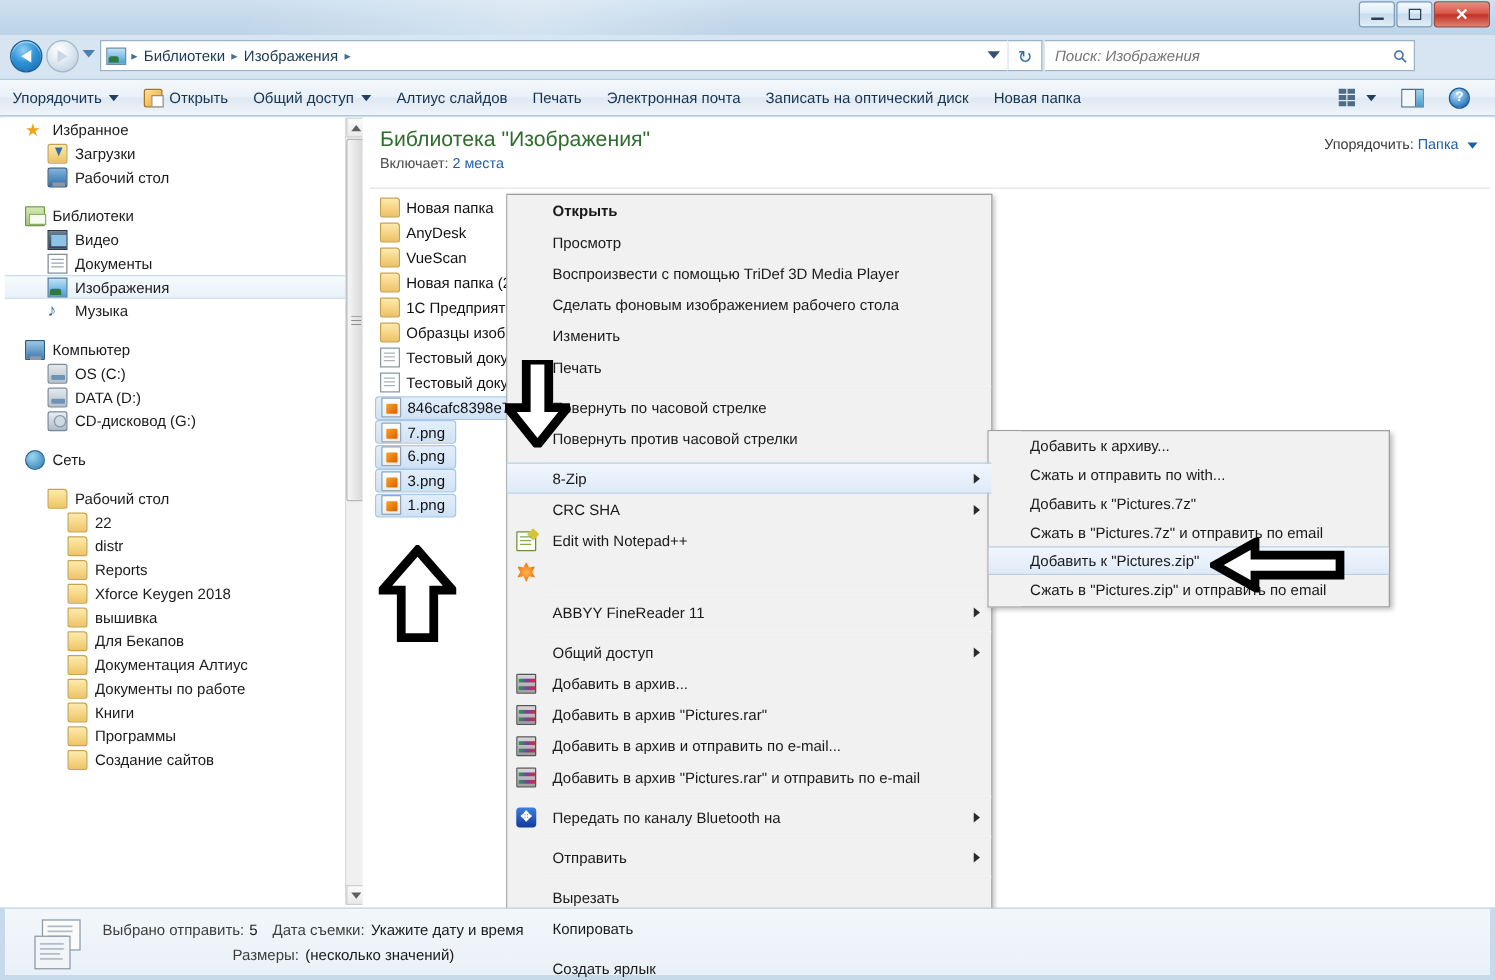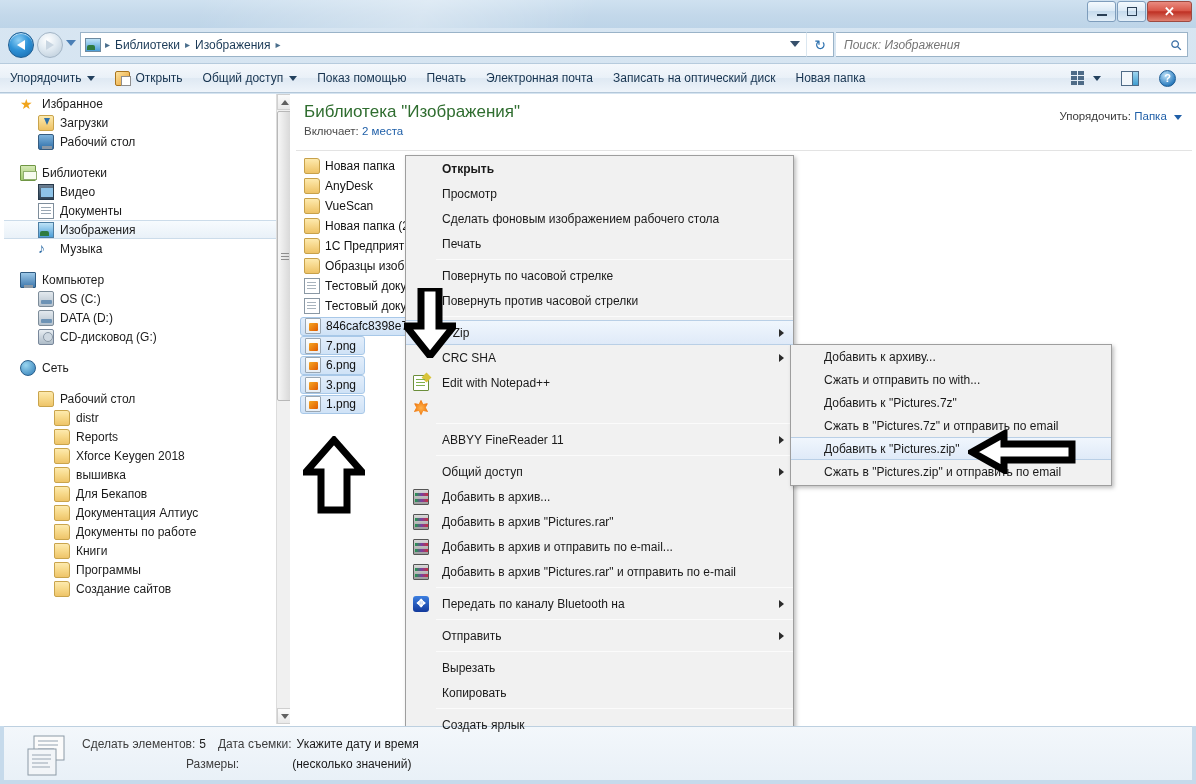--- a/index.html
+++ b/index.html
@@ -86,21 +86,21 @@
   #crumbdrop {
     position:absolute; left:790px; top:13px;
     width:0;height:0;border-left:5px solid transparent;border-right:5px solid transparent;border-top:6px solid #37506b;
   }
   #refreshbtn {
     position:absolute; left:806px; top:4px; width:28px; height:25px;
     background:#fff; border:1px solid #9ab3c8; border-left:1px solid #dbe7f0;
     display:flex;align-items:center;justify-content:center; color:#2a6fae; font-size:14px;
   }
   #searchbox {
-    position:absolute; left:836px; top:4px; width:352px; height:25px;
+    position:absolute; left:836px; top:4px; width:296px; height:25px;
     background:#fff; border:1px solid #9ab3c8; border-left:none;
     display:flex; align-items:center; padding:0 6px;
   }
   #searchbox input {
     border:none; outline:none; flex:1; font-size:12px;
     font-family:"Liberation Sans",sans-serif; font-style:italic; color:#6f7e8c;
     background:transparent;
   }
   #searchbox .mag { color:#3b6fa5; font-size:14px; transform:rotate(-45deg); }
 
@@ -290,21 +290,21 @@
     background:linear-gradient(180deg,#f3f7fb 0%, #e8f0f7 100%);
     border-top:1px solid #bdd0e0;
   }
   #statusicon {
     position:absolute; left:26px; top:8px; width:44px; height:42px;
   }
   #statustext { position:absolute; left:82px; top:10px; font-size:12px; color:#1a1a1a; }
   .st-line { display:flex; align-items:baseline; height:20px; }
   .st-label { color:#3d3d3d; }
   .st-dim { color:#3d3d3d; }
-  .st-row2 { justify-content:flex-start; margin-left:104px;gap:48px; }
+  .st-row2 { justify-content:flex-start; margin-left:104px; }
 
   #bottomframe {
     position:absolute; left:0; top:726px; width:1196px; height:58px;
     border-left:4px solid #c6daeb; border-right:4px solid #c6daeb; border-bottom:4px solid #c6daeb;
     pointer-events:none;
   }
 </style>
 </head>
 <body>
 
@@ -360,21 +360,21 @@
     </div>
     <div class="tb-item">
       <span class="tb-openicon"></span>
       <span>Открыть</span>
     </div>
     <div class="tb-item">
       <span>Общий доступ</span>
       <span class="tb-caret"></span>
     </div>
     <div class="tb-item">
-      <span>Показ помощью</span>
+      <span>Алтиус слайдов</span>
     </div>
     <div class="tb-item">
       <span>Печать</span>
     </div>
     <div class="tb-item">
       <span>Электронная почта</span>
     </div>
     <div class="tb-item">
       <span>Записать на оптический диск</span>
     </div>
@@ -472,20 +472,24 @@
       </div>
 
       <div class="nav-gap"></div>
 
       <div class="nav-row child">
         <span class="nav-ico ico-folder"></span>
         <span>Рабочий стол</span>
       </div>
       <div class="nav-row child2">
         <span class="nav-ico ico-folder"></span>
+        <span>22</span>
+      </div>
+      <div class="nav-row child2">
+        <span class="nav-ico ico-folder"></span>
         <span>distr</span>
       </div>
       <div class="nav-row child2">
         <span class="nav-ico ico-folder"></span>
         <span>Reports</span>
       </div>
       <div class="nav-row child2">
         <span class="nav-ico ico-folder"></span>
         <span>Xforce Keygen 2018</span>
       </div>
@@ -608,21 +612,27 @@
   <div id="ctxmenu">
     <div id="ctxgutter"></div>
 
     <div class="mi bold">
         <span>Открыть</span>
       </div>
     <div class="mi">
         <span>Просмотр</span>
       </div>
     <div class="mi">
+        <span>Воспроизвести с помощью TriDef 3D Media Player</span>
+      </div>
+    <div class="mi">
         <span>Сделать фоновым изображением рабочего стола</span>
+      </div>
+    <div class="mi">
+        <span>Изменить</span>
       </div>
     <div class="mi">
         <span>Печать</span>
       </div>
 
     <div class="msep"></div>
 
     <div class="mi">
         <span>Повернуть по часовой стрелке</span>
       </div>
@@ -756,21 +766,21 @@
       <rect x="2" y="14" width="28" height="26" fill="#f2f5f8" stroke="#8c9aa6"></rect>
       <g stroke="#b2bcc6" stroke-width="1.4">
         <line x1="6" y1="20" x2="25" y2="20"></line>
           <line x1="6" y1="24" x2="25" y2="24"></line>
         <line x1="6" y1="28" x2="22" y2="28"></line>
           <line x1="6" y1="32" x2="24" y2="32"></line>
       </g>
     </svg>
     <div id="statustext">
       <div class="st-line">
-        <span class="st-label">Сделать элементов:</span>
+        <span class="st-label">Выбрано отправить:</span>
         <span style="margin-left:4px">5</span>
         <span class="st-dim" style="margin-left:12px">Дата съемки:</span>
         <span style="margin-left:5px">Укажите дату и время</span>
       </div>
       <div class="st-line st-row2">
         <span class="st-dim">Размеры:</span>
         <span style="margin-left:5px">(несколько значений)</span>
       </div>
     </div>
   </div>

